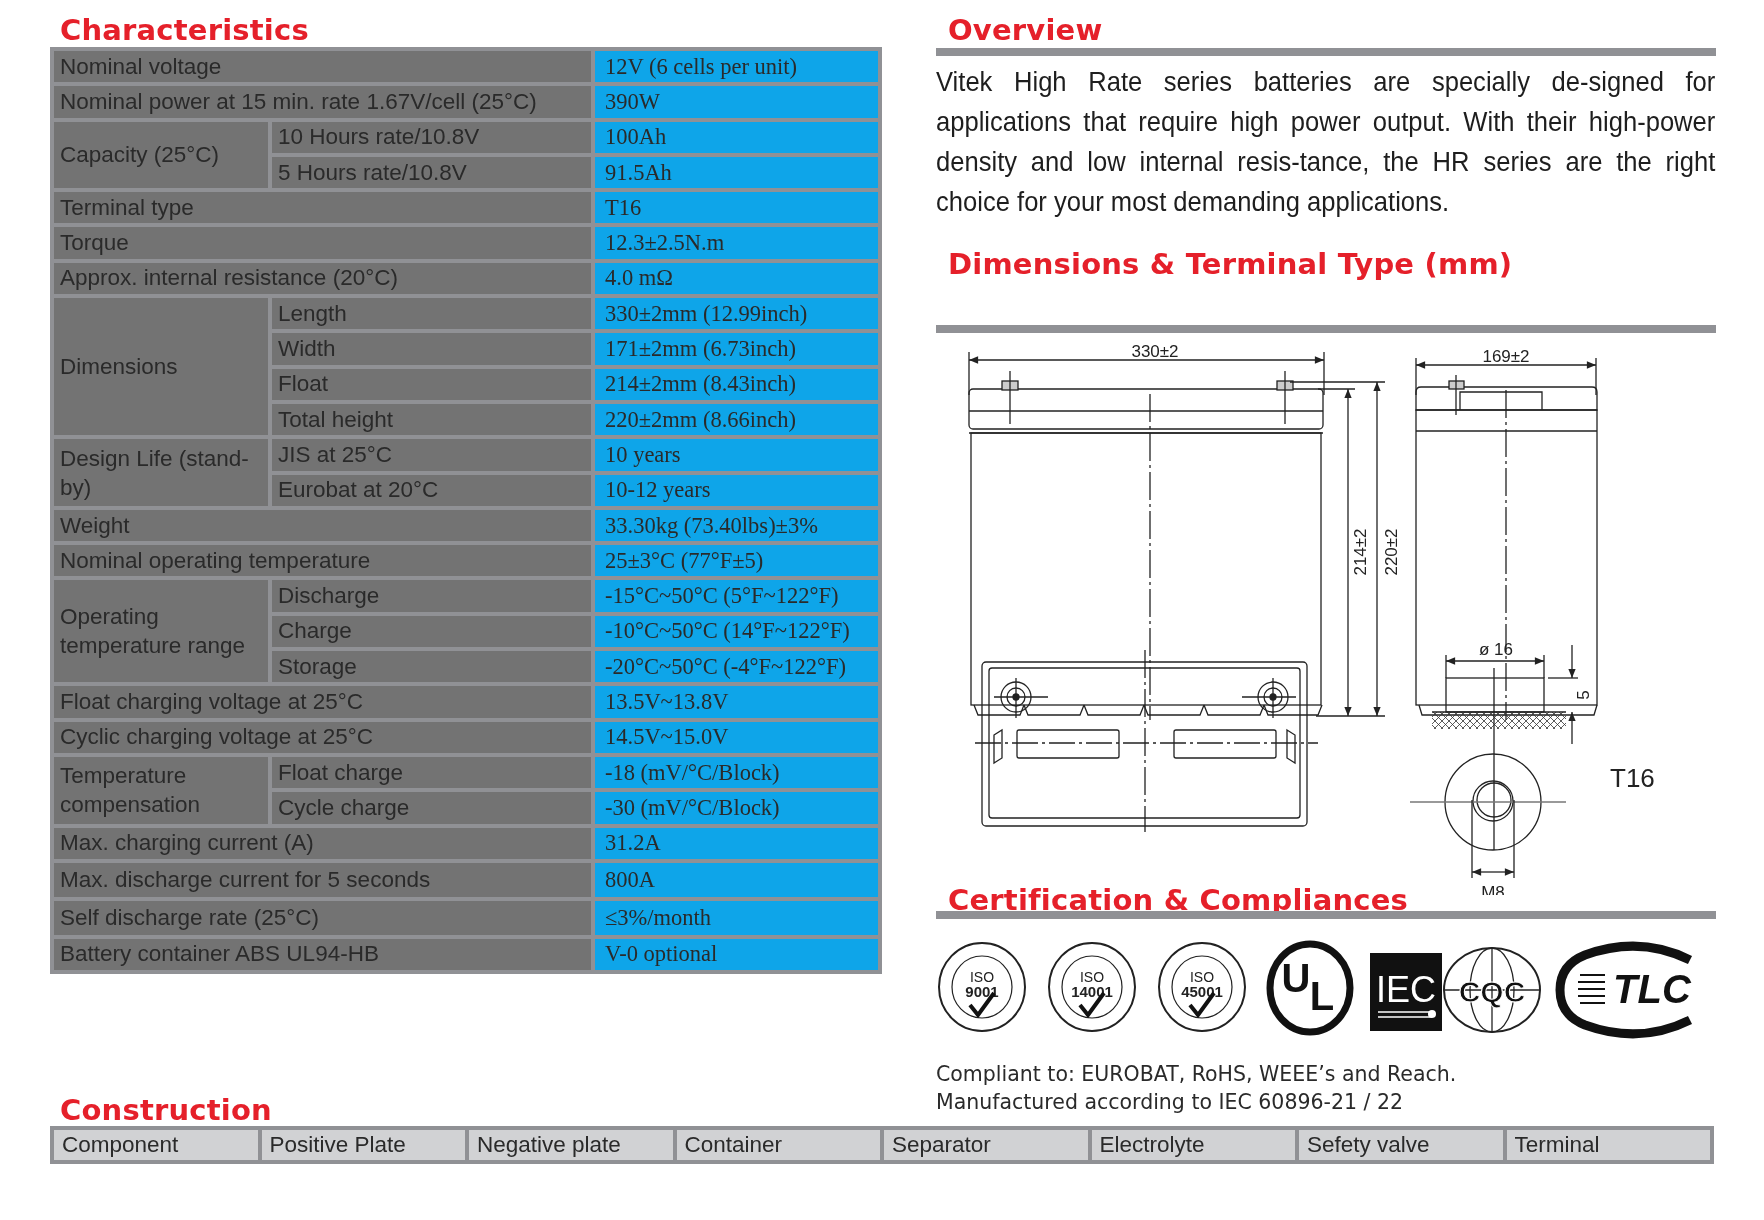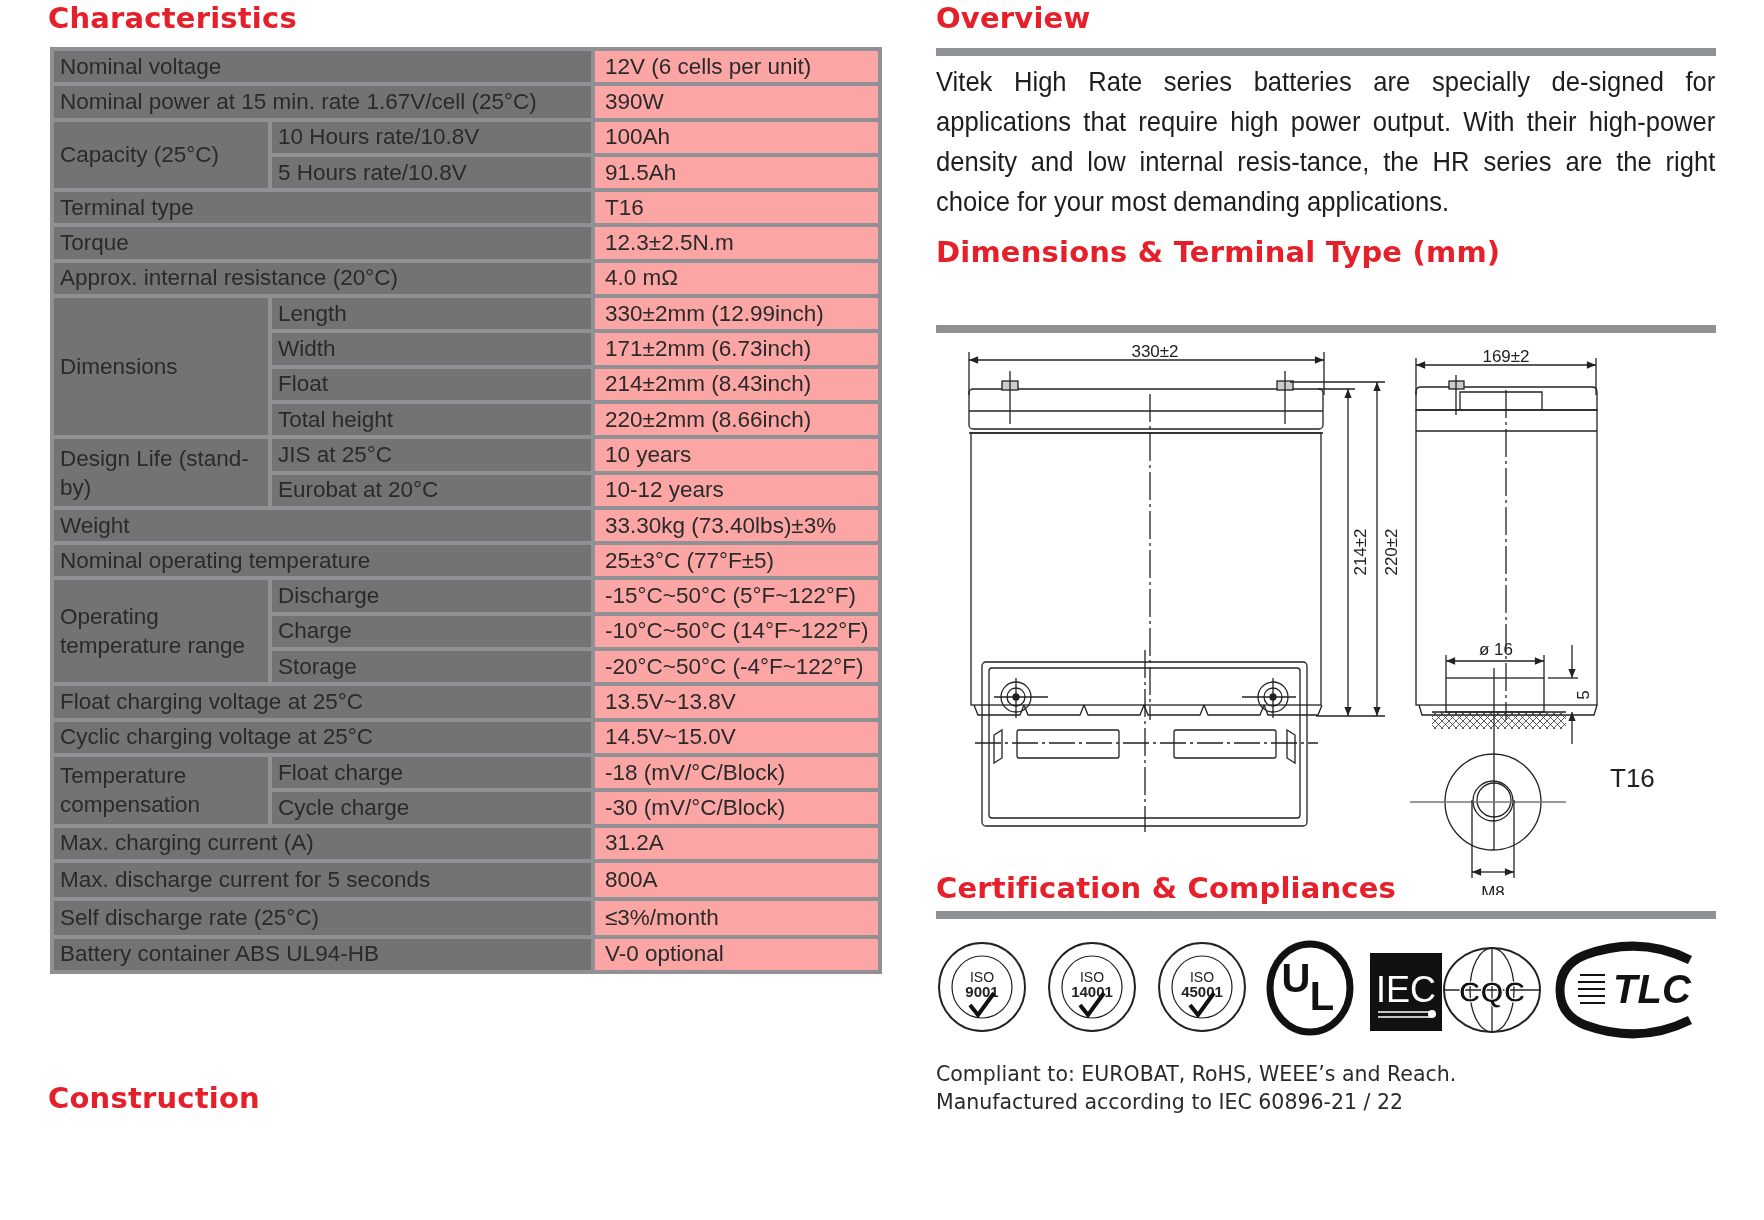--- a/index.html
+++ b/index.html
@@ -1,28 +1,28 @@
 <!DOCTYPE html>
 <html><head>
 <meta charset="utf-8">
 <style>
   html, body { margin:0; padding:0; background:#ffffff; }
   body { width:1764px; height:1220px; position:relative; overflow:hidden;
          font-family:"Liberation Sans", sans-serif; color:#222; }
-  .h-title { position:absolute; margin:0; color:#e5202a; font-family:"DejaVu Sans", sans-serif;
+  .h-title { position:absolute; margin:12px; color:#e5202a; font-family:"DejaVu Sans", sans-serif;
              font-weight:bold; font-size:29px; letter-spacing:0.2px; line-height:1; }
   .bar { position:absolute; background:#909195; height:8px; }
 
   
   table.spec { position:absolute; left:50px; top:47px; width:828px; border-collapse:collapse;
                border:3px solid #909195; table-layout:fixed; }
   table.spec td { border:4px solid #909195; padding:0 0 0 6px; height:31.3px; font-size:22.5px;
                   color:#2a2a2a; font-family:"Liberation Sans", sans-serif; white-space:nowrap;
                   overflow:hidden; vertical-align:middle; background:#737373; }
-  table.spec td.val { background:#fca5a5; padding-left:10px; }
+  table.spec td.val { background:#0ea5e9; padding-left:10px;font-family:Liberation Serif, serif; }
   table.spec td.tall { height:34px; }
   table.spec td.wrap { white-space:normal; line-height:29px; }
 
   
   table.cons { position:absolute; left:50px; top:1126px; width:1664px; border-collapse:collapse;
                border:3px solid #909195; table-layout:fixed; }
   table.cons td { border:4px solid #909195; height:30px; padding:0 0 0 8px; font-size:22.5px;
                   color:#2a2a2a; white-space:nowrap; overflow:hidden; }
   table.cons tr.hdr td { background:#d1d2d4; }
 
@@ -313,14 +313,24 @@
   </g>
 </svg>
 
 <p class="comp" style="top:1062px;">Compliant to: EUROBAT, RoHS, WEEE’s and Reach.</p>
 <p class="comp" style="top:1090px;">Manufactured according to IEC 60896-21 / 22</p>
 
 <h2 class="h-title" style="left:48px; top:1084px;">Construction</h2>
 
 <table class="cons">
   <tbody>
+      <tr class="hdr">
+    <td>Component</td>
+    <td>Positive Plate</td>
+    <td>Negative plate</td>
+    <td>Container</td>
+    <td>Separator</td>
+    <td>Electrolyte</td>
+    <td>Sefety valve</td>
+    <td>Terminal</td>
+  </tr>
 </tbody>
   </table>
 
 </body></html>

